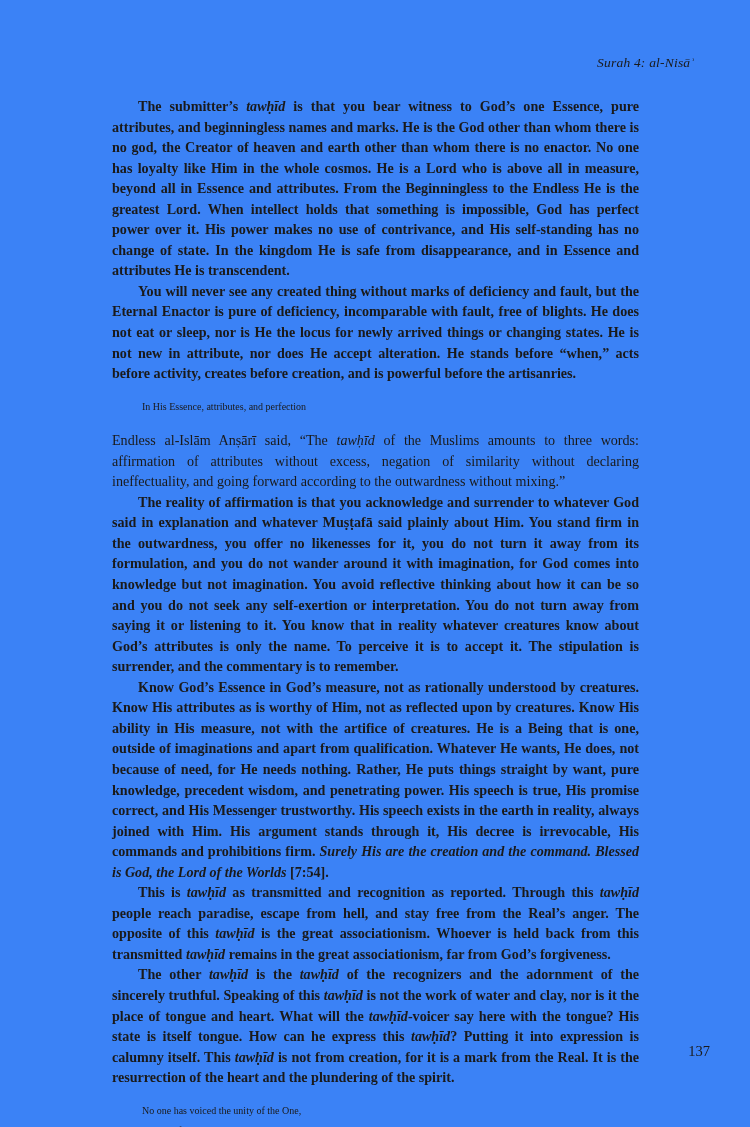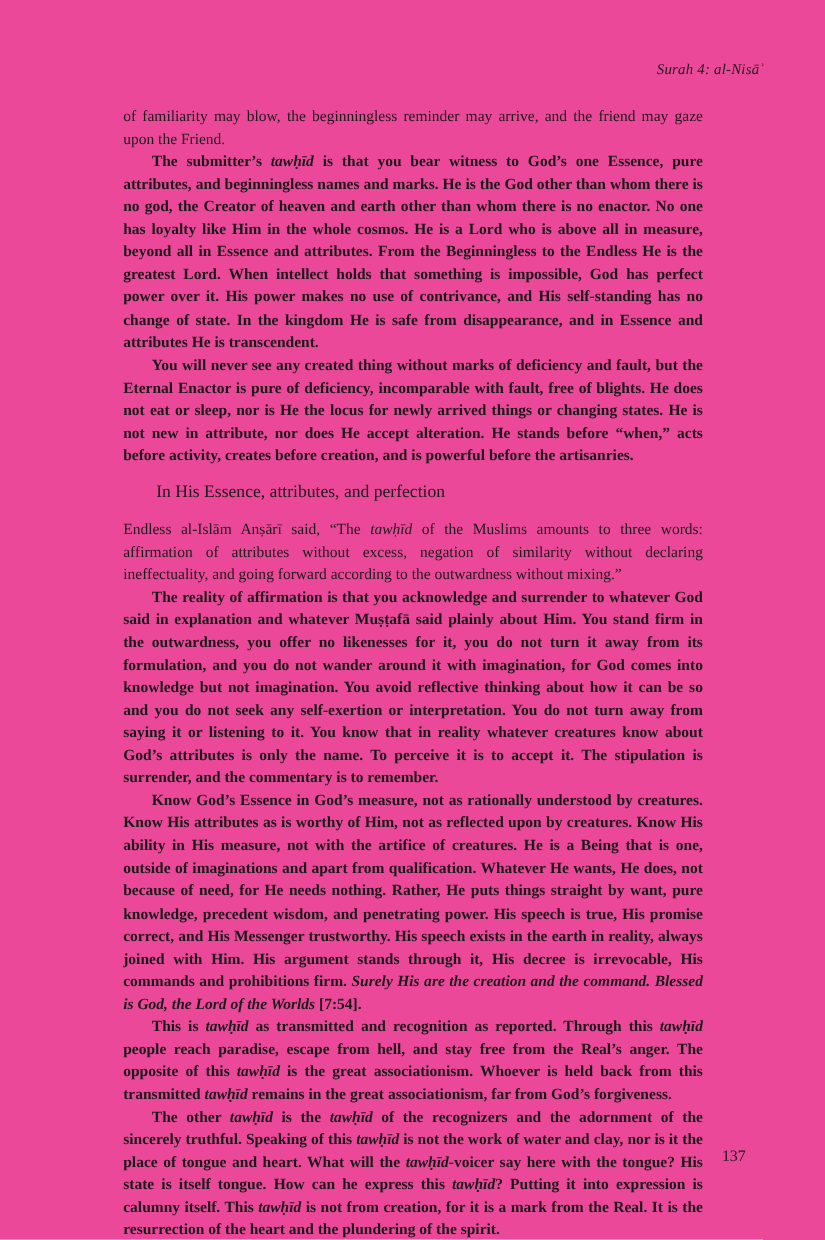--- a/index.html
+++ b/index.html
@@ -12,21 +12,21 @@
     height: 1127px;
     font-family: "Liberation Serif", "DejaVu Serif", serif;
     color: #1a1a1a;
     overflow: hidden;
   }
   .page {
     position: relative;
     width: 750px;
     height: 1127px;
     box-sizing: border-box;
-    background: #ec4899;
+    background: #3b82f6;
   }
 
   
   .running-head {
     position: absolute;
     top: 55px;
     right: 55px;
     font-style: italic;
     font-size: 13.5px;
     letter-spacing: 0.2px;
@@ -55,56 +55,55 @@
     text-indent: 26px;
     font-weight: bold;
   }
   p.body.noindent {
     text-indent: 0;
   }
 
   
   .verse {
     margin: 13px 0 13px 0;
-    font-size: 16px;
+    font-size: 10px;
     line-height: 20.55px;
     text-align: left;
   }
   .verse .vline {
     display: block;
     white-space: nowrap;
   }
   .verse .vline.lvl1 {
     padding-left: 30px;
   }
   .verse .vline.lvl2 {
     padding-left: 66px;
   }
 
   i, .it { font-style: italic; }
 
   
   .folio {
     position: absolute;
     bottom: 67px;
-    right: 72px;
+    right: 40px;
     font-size: 14.5px;
     color: #1a1a1a;
   }
 </style>
 </head>
 <body>
 
 <div class="page">
 
   <div class="running-head">Surah 4: al-Nisāʾ</div>
 
   <div class="textblock">
 
-    <p class="body noindent"><span>of familiarity may blow, the beginningless reminder may arrive, and the friend may gaze upon the Friend.</span></p>
 
     <p class="body indent"><span>The submitter’s </span><i>tawḥīd</i><span> is that you bear witness to God’s one Essence, pure attributes, and beginningless names and marks.  He is the God other than whom there is no god, the Creator of heaven and earth other than whom there is no enactor.  No one has loyalty like Him in the whole cosmos.  He is a Lord who is above all in measure, beyond all in Essence and attributes.  From the Beginningless to the Endless He is the greatest Lord.  When intellect holds that something is impossible, God has perfect power over it.  His power makes no use of contrivance, and His self-standing has no change of state.  In the kingdom He is safe from disappearance, and in Essence and attributes He is transcendent.</span></p>
 
     <p class="body indent"><span>You will never see any created thing without marks of deficiency and fault, but the Eternal Enactor is pure of deficiency, incomparable with fault, free of blights.  He does not eat or sleep, nor is He the locus for newly arrived things or changing states.  He is not new in attribute, nor does He accept alteration.  He stands before “when,” acts before activity, creates before creation, and is powerful before the artisanries.</span></p>
 
     <div class="verse">
       <span class="vline lvl1">In His Essence, attributes, and perfection</span>
     </div>
 
     <p class="body noindent"><span>Endless al-Islām Anṣārī said, “The </span><i>tawḥīd</i><span> of the Muslims amounts to three words:  affirmation of attributes without excess, negation of similarity without declaring ineffectuality, and going forward according to the outwardness without mixing.”</span></p>

